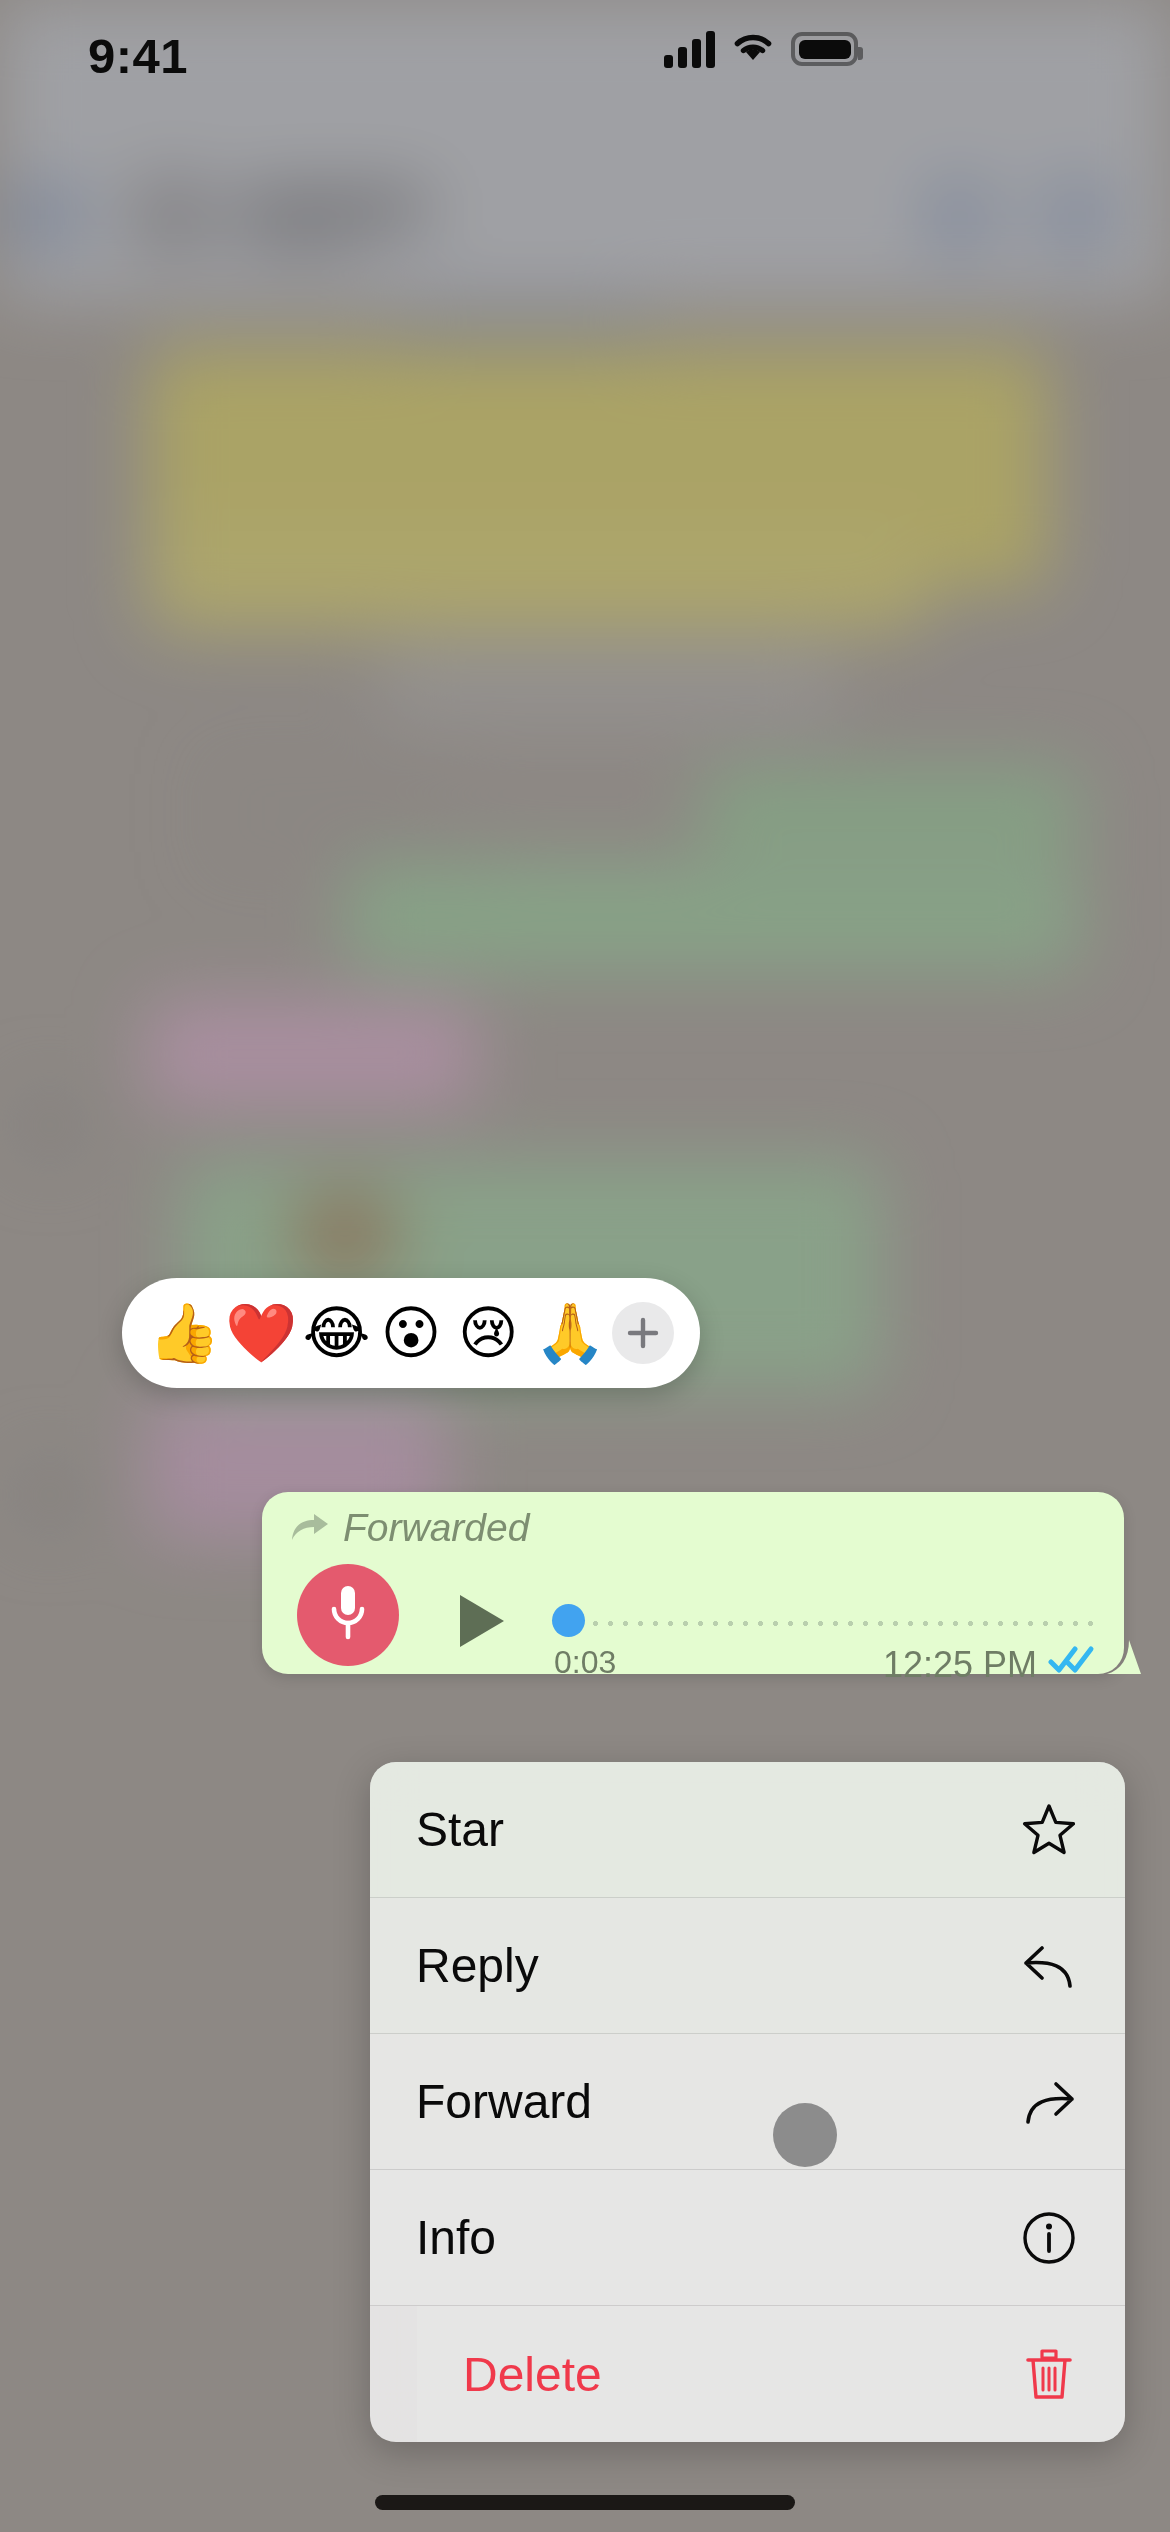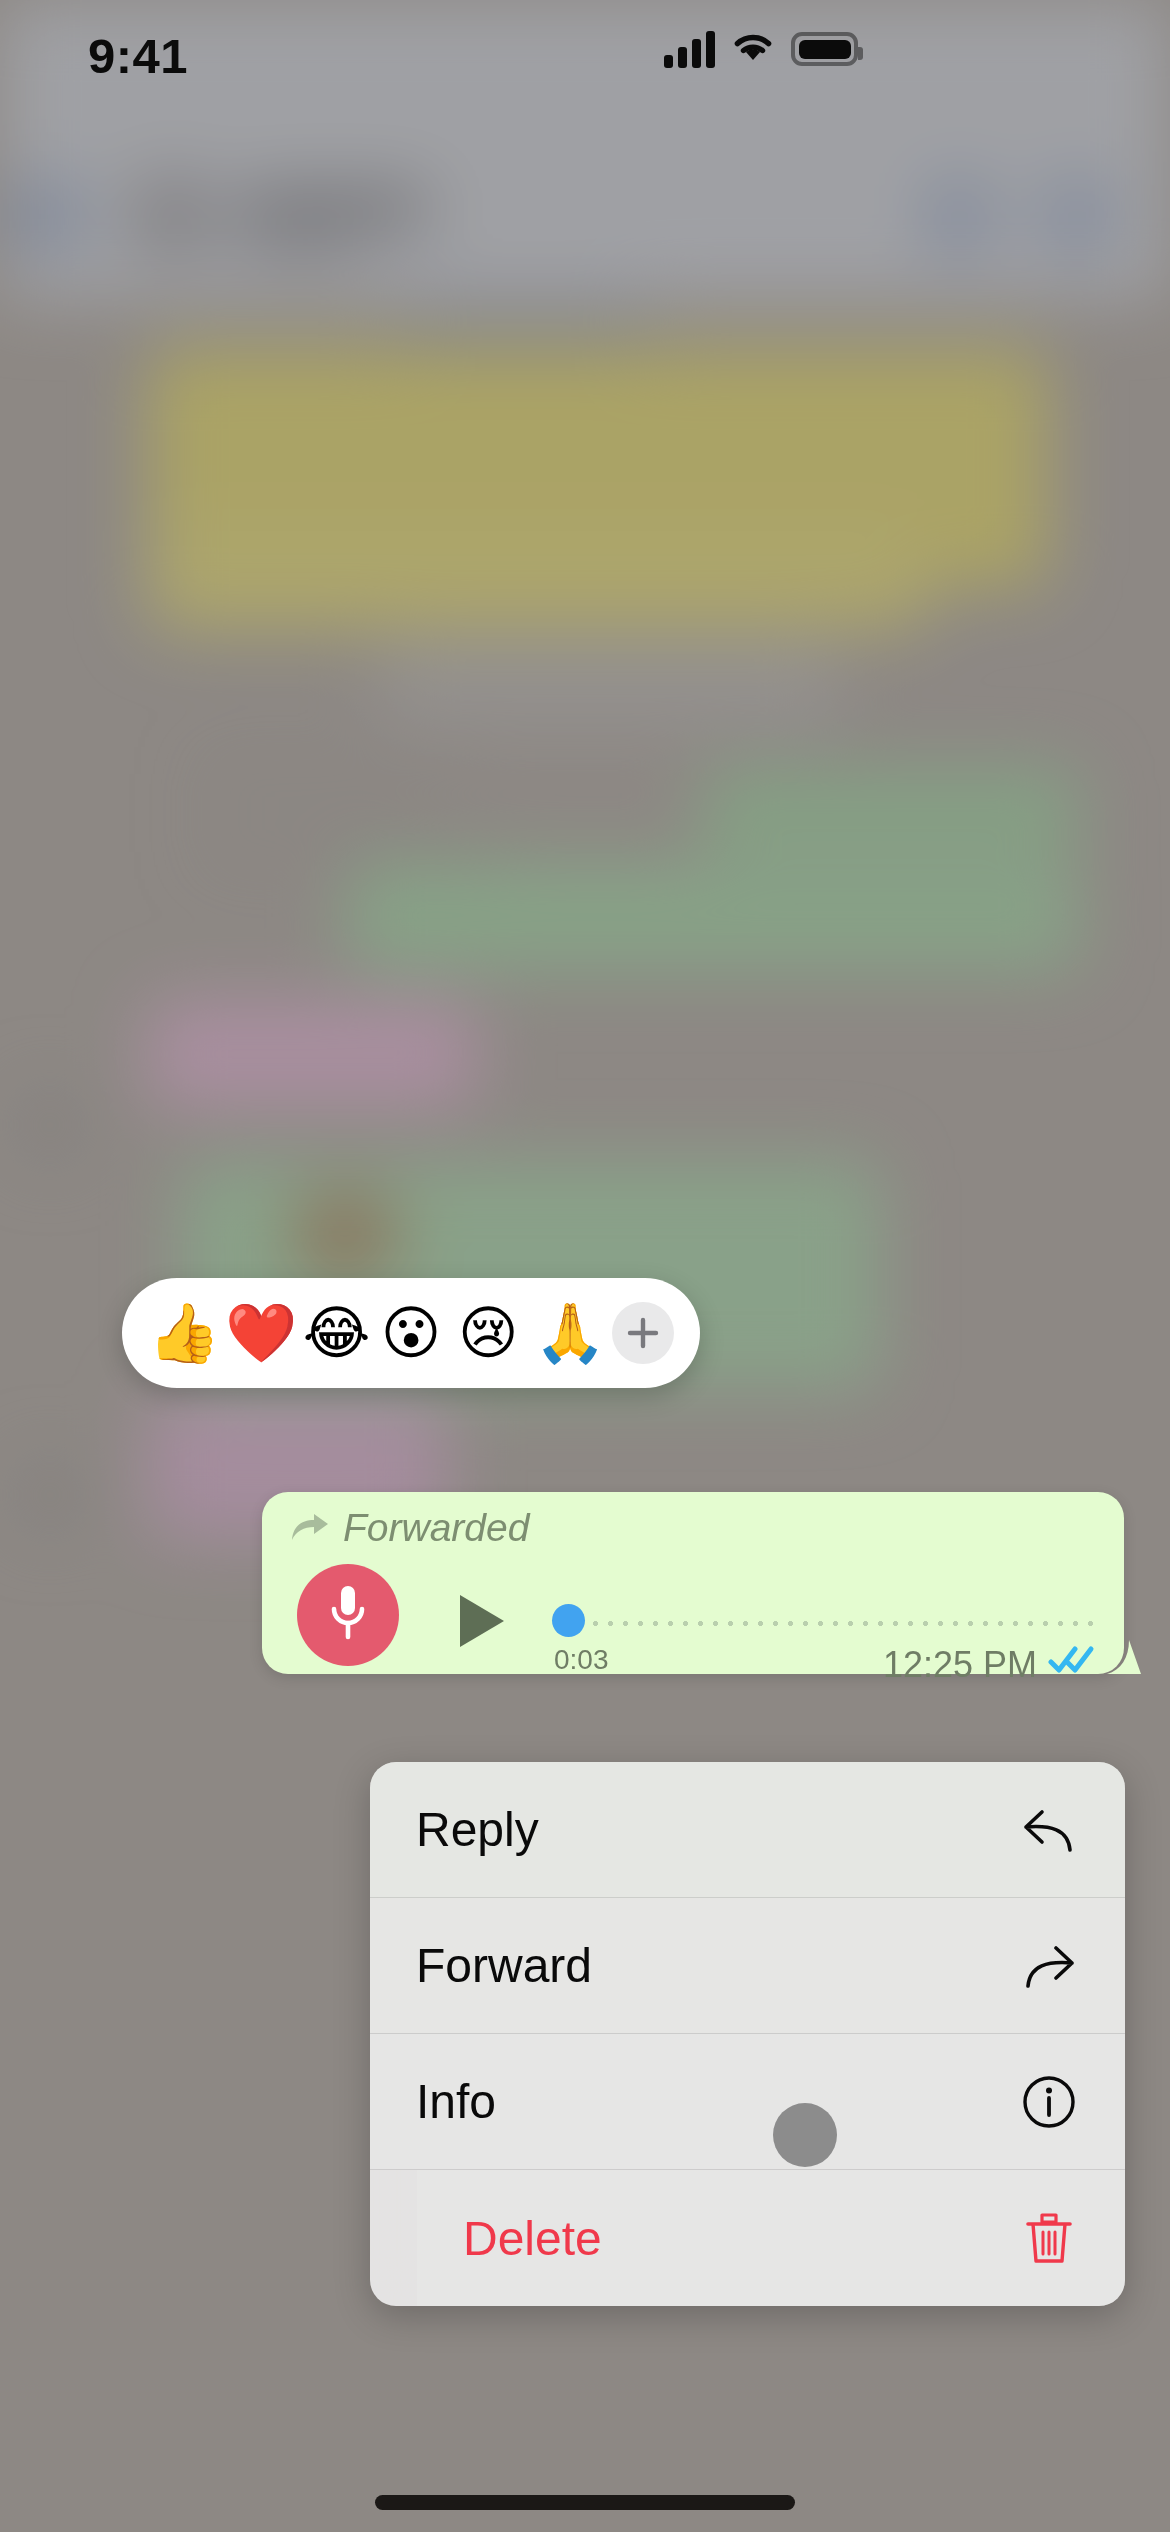--- a/index.html
+++ b/index.html
@@ -150,21 +150,21 @@
     background-image:radial-gradient(circle, #b9cfae 2.4px, transparent 2.6px);
     background-size:15px 5px; background-repeat:repeat-x;
   }
   #seek-thumb {
     position:absolute; left:0; top:-14px;
     width:33px; height:33px; border-radius:50%;
     background:#41a3f0; cursor:pointer;
   }
   #voice-duration {
     position:absolute; left:292px; top:152px;
-    font-size:28px; color:#6f7d65;
+    font-size:32px; color:#6f7d65;
   }
   #voice-meta {
     position:absolute; right:28px; top:152px;
     display:flex; align-items:flex-start; gap:11px;
   }
   #voice-time { font-size:36px; color:#6f7d65; }
   #voice-ticks svg { display:block; }
 
   
   #context-menu {
@@ -322,20 +322,28 @@
       <svg width="48" height="32" viewBox="0 0 48 32">
         <path d="M3 18 L11 26 L27 5" stroke="#34b7f1" stroke-width="5" fill="none" stroke-linecap="round" stroke-linejoin="round"></path>
         <path d="M19 18 L27 26 L43 5" stroke="#34b7f1" stroke-width="5" fill="none" stroke-linecap="round" stroke-linejoin="round"></path>
       </svg>
     </span>
   </div>
 </div>
 
 <div id="context-menu">
 
+  <div class="menu-row tint-a">
+    <span class="menu-label">Star</span>
+    <span class="menu-icon">
+      <svg width="56" height="56" viewBox="0 0 56 56">
+        <path d="M28 4 L34.8 20.4 L52.4 21.8 L39 33.3 L43.1 50.5 L28 41.3 L12.9 50.5 L17 33.3 L3.6 21.8 L21.2 20.4 Z" fill="none" stroke="#0a0a0a" stroke-width="3.4" stroke-linejoin="round"></path>
+      </svg>
+    </span>
+  </div>
 
   <div class="menu-row tint-b">
     <span class="menu-label">Reply</span>
     <span class="menu-icon">
       <svg width="58" height="56" viewBox="0 0 58 56">
         <path d="M22 10 L6 25 L22 40 M6 25 C30 23 48 27 50 48" fill="none" stroke="#0a0a0a" stroke-width="3.6" stroke-linecap="round" stroke-linejoin="round"></path>
       </svg>
     </span>
   </div>
 

